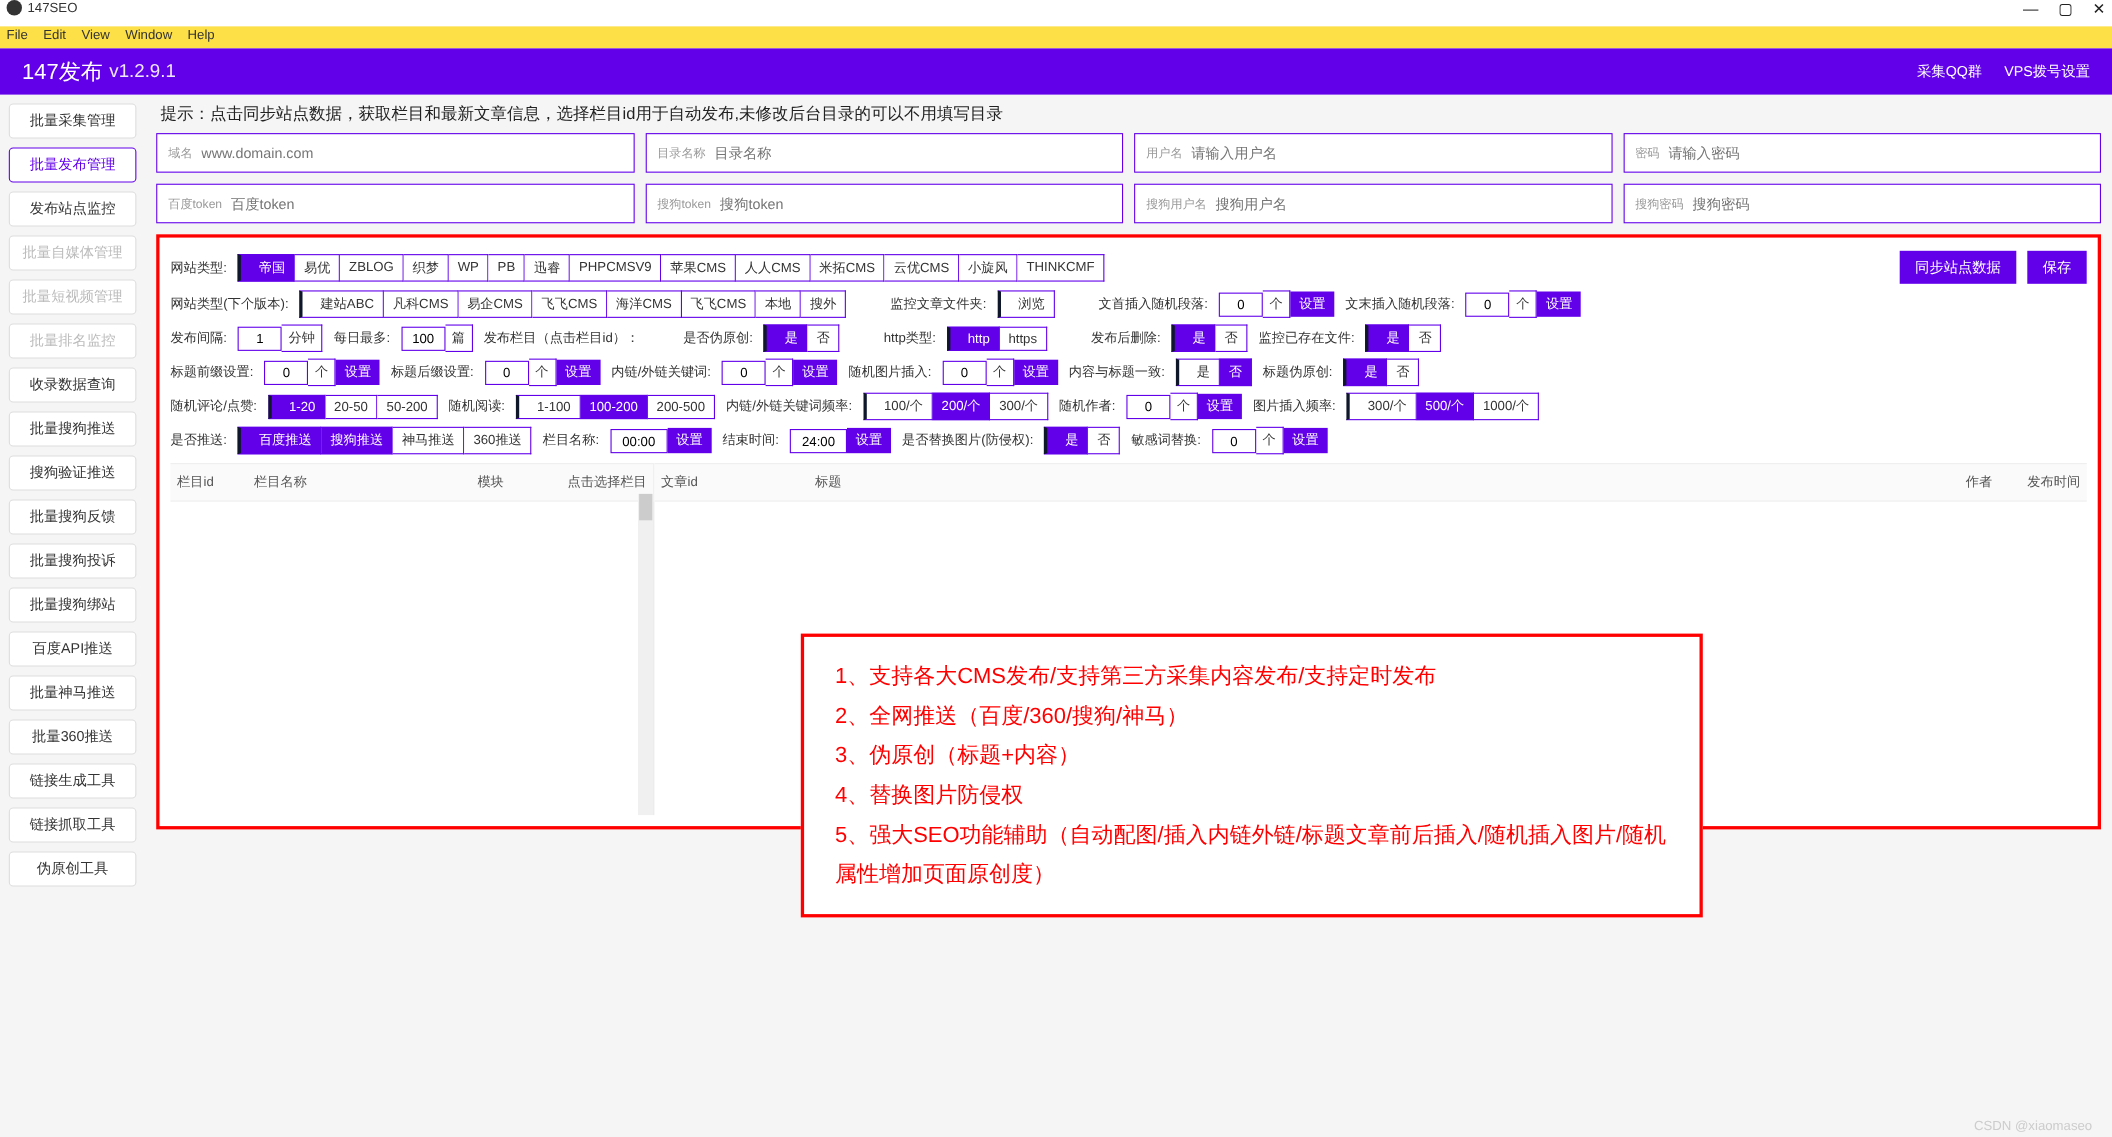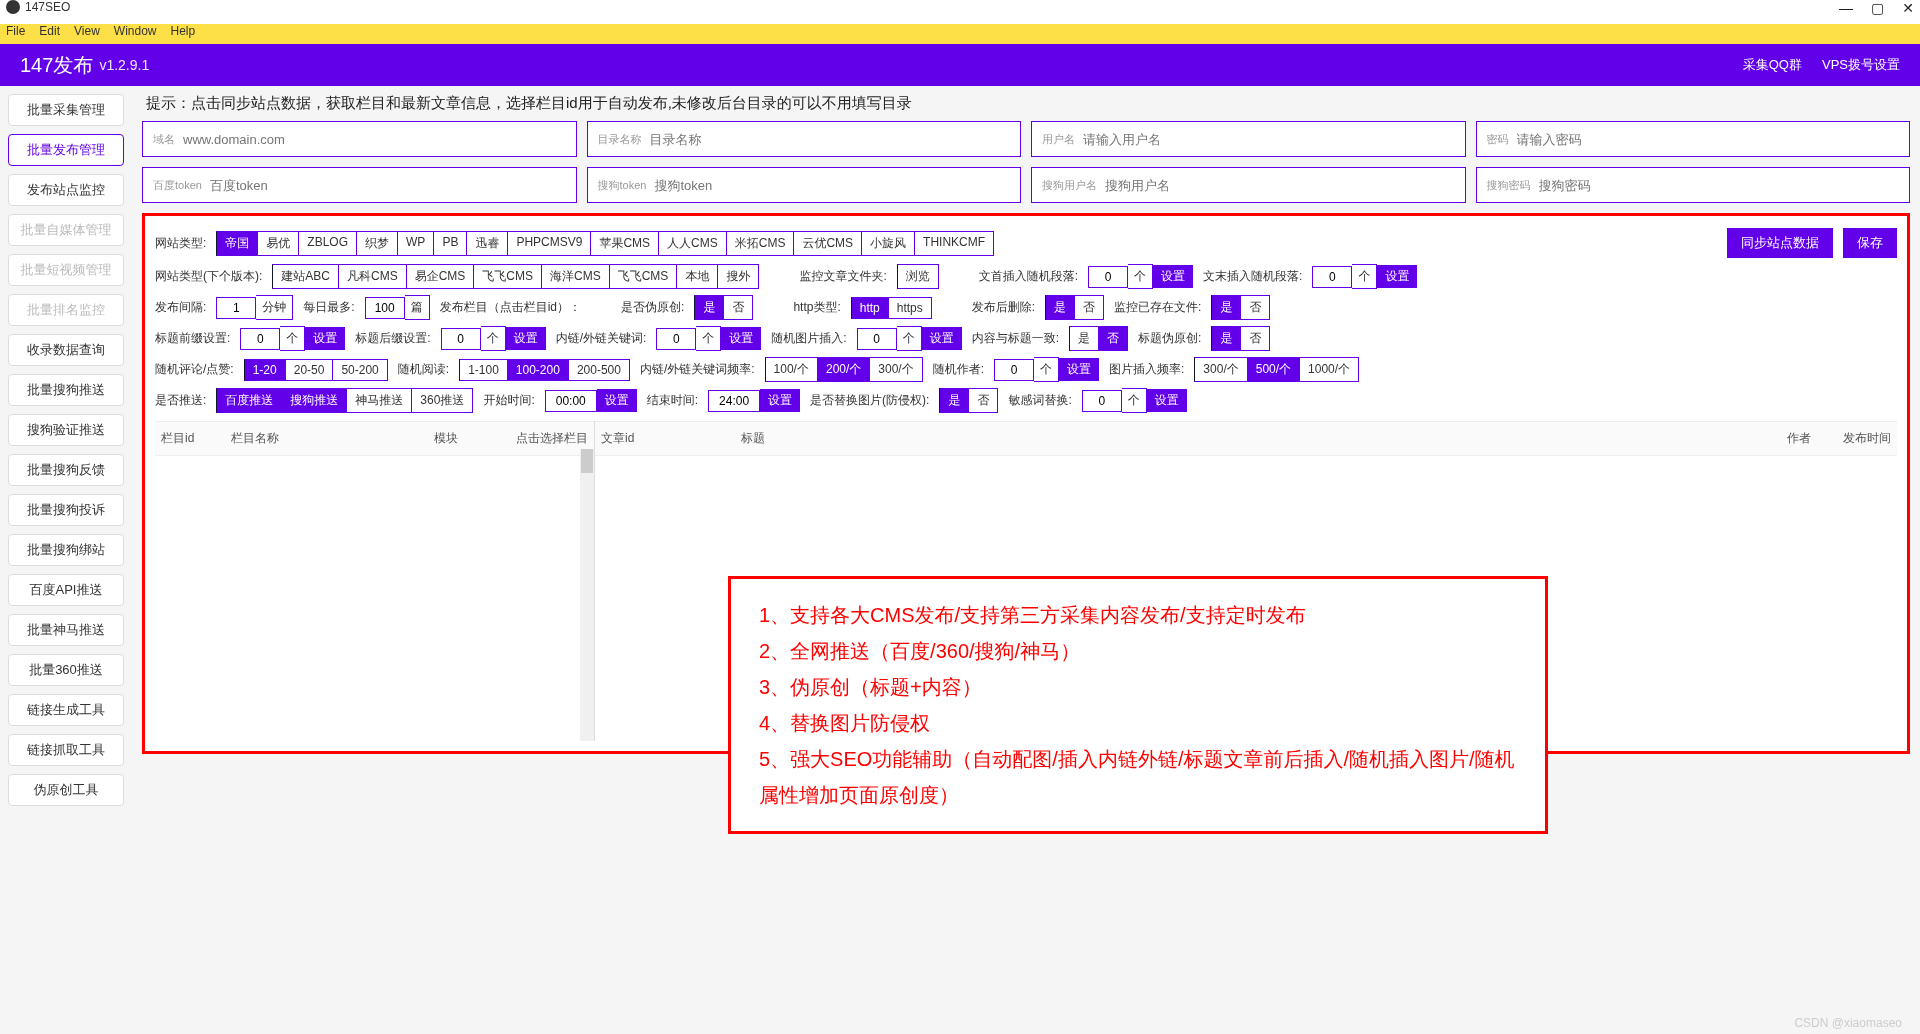--- a/index.html
+++ b/index.html
@@ -3,39 +3,39 @@
 <meta charset="utf-8">
 <style>
 * { box-sizing: border-box; margin: 0; padding: 0; font-family: "Microsoft YaHei", sans-serif; }
 body { background: #f5f5f5; font-size: 12px; color: #333; overflow: hidden; }
 .titlebar { height: 24px; background: #fff; display: flex; padding: 0 6px; }
 .titlebar .logo { width: 14px; height: 14px; background: #333; border-radius: 50%; margin-right: 5px; }
 .titlebar .tbuttons { margin-left: auto; display: flex; gap: 18px; font-size: 14px; color: #222; }
 .menubar { height: 20px; background: #fde047; display: flex; align-items: flex-start; padding: 0 6px; gap: 14px; font-size: 12px; }
 .header { height: 42px; background: #6200ea; color: #fff; display: flex; align-items: center; padding: 0 20px; }
 .header .title { font-size: 20px; font-weight: 500; }
-.header .ver { font-size: 14px; margin-left: 6px; opacity: .9; }
+.header .ver { font-size: 17px; margin-left: 6px; opacity: .9; }
 .header .links { margin-left: auto; display: flex; gap: 20px; font-size: 13px; }
 .body { display: flex; height: calc(100vh - 86px); }
 .sidebar { width: 132px; padding: 8px; display: flex; flex-direction: column; gap: 8px; overflow-y: auto; }
 .sidebar button { height: 32px; background: #fff; border: 1px solid #ddd; border-radius: 4px; font-size: 13px; color: #333; cursor: pointer; }
 .sidebar button.active { color: #6200ea; border-color: #6200ea; }
 .sidebar button.disabled { color: #bbb; }
 .main { flex: 1; padding: 4px 10px 10px 10px; overflow: auto; position: relative; }
 .tip { font-size: 15px; color: #222; margin: 4px 0 8px 4px; }
 .inputrow { display: flex; gap: 10px; margin-bottom: 10px; }
 .field { flex: 1; border: 1.5px solid #6200ea; height: 36px; display: flex; align-items: center; padding: 0 10px; background: #fff; }
 .field .lbl { color: #999; font-size: 11px; margin-right: 8px; white-space: nowrap; }
 .field input { border: none; outline: none; flex: 1; font-size: 13px; background: transparent; }
 .redbox { border: 3px solid #ff0000; padding: 6px 10px 10px 10px; background: #fff; }
 .cfgrow { display: flex; align-items: center; gap: 10px; margin: 6px 0; flex-wrap: wrap; font-size: 12px; }
 .cfgrow .rlabel { white-space: nowrap; }
 .taggroup { display: flex; }
 .tag { border: 1px solid #6200ea; padding: 3px 8px; font-size: 12px; cursor: pointer; background: #fff; color: #333; border-left: none; }
-.tag:first-child { border-left: 1px solid #0f172a; }
+.tag:first-child { border-left: 3px solid #0f172a; padding-left: 16px; }
 .tag.active { background: #6200ea; color: #fff; }
 .minibox { border: 1px solid #6200ea; width: 40px; height: 22px; text-align: center; font-size: 12px; outline: none; }
 .minibox.wide { width: 52px; }
 .minibtn { background: #6200ea; color: #fff; border: none; padding: 3px 8px; font-size: 12px; cursor: pointer; }
 .unit { border: 1px solid #6200ea; border-left: none; padding: 3px 6px; font-size: 12px; }
 .actions { margin-left: auto; display: flex; gap: 10px; }
 .bigbtn { background: #6200ea; color: #fff; border: none; padding: 6px 14px; font-size: 13px; cursor: pointer; }
 .tables { display: flex; gap: 0; margin-top: 8px; height: 320px; }
 .tcol { flex: 1; background: #fff; position: relative; }
 .tcol.left { flex: 0 0 440px; border-right: 1px solid #ddd; }
@@ -304,21 +304,21 @@
       </div>
 
       <div class="cfgrow">
         <span class="rlabel">是否推送:</span>
         <div class="taggroup" id="push">
             <span class="tag active">百度推送</span>
             <span class="tag active">搜狗推送</span>
             <span class="tag">神马推送</span>
             <span class="tag">360推送</span>
           </div>
-        <span class="rlabel">开始时间:</span>
+        <span class="rlabel">栏目名称:</span>
         <div class="ig">
             <input class="minibox wide" value="00:00" style="">
             <button class="minibtn">设置</button>
           </div>
         <span class="rlabel">结束时间:</span>
         <div class="ig">
             <input class="minibox wide" value="24:00" style="">
             <button class="minibtn">设置</button>
           </div>
         <span class="rlabel">是否替换图片(防侵权):</span>

